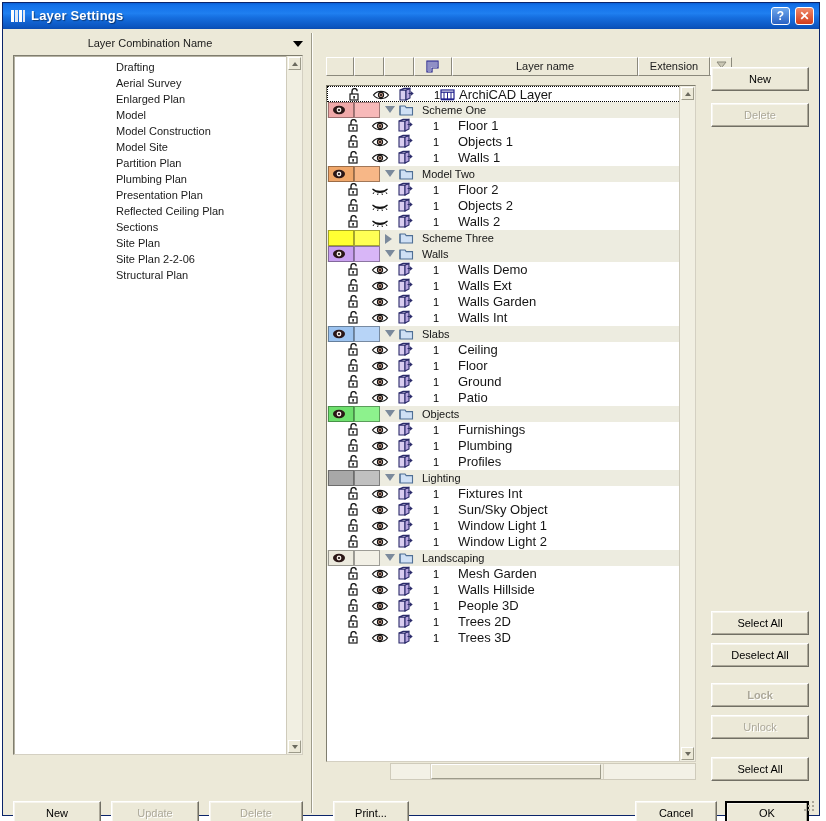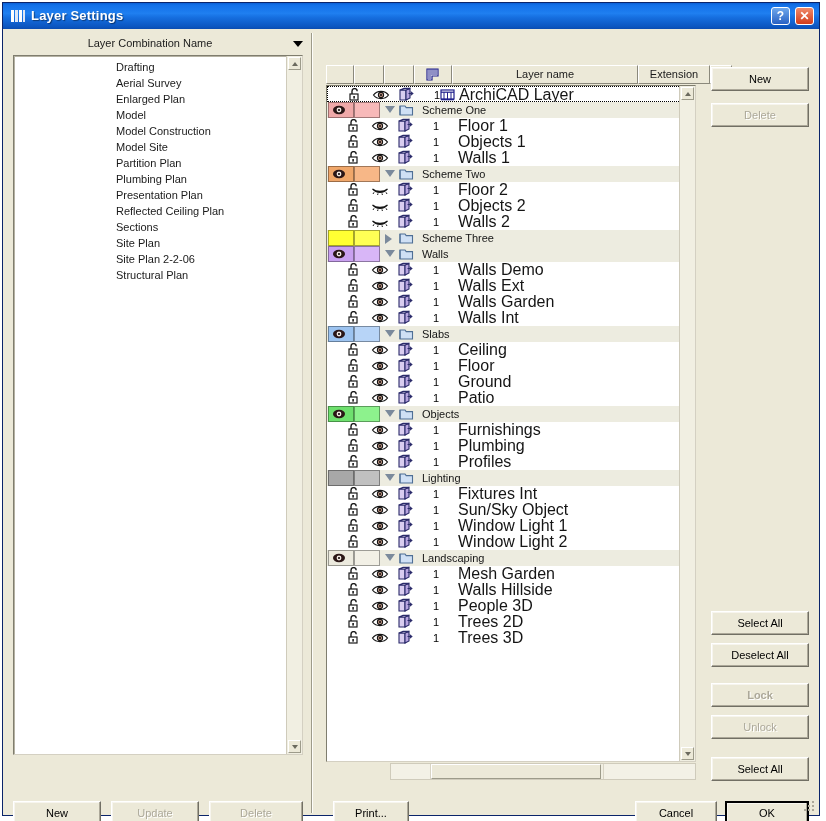--- a/index.html
+++ b/index.html
@@ -57,38 +57,38 @@
   .btn{position:absolute;height:24px;background:#ece9d8;color:#000;font-size:11px;text-align:center;
        line-height:22px;border:1px solid #ffffff;border-right-color:#716f64;border-bottom-color:#716f64;
        box-shadow:inset -1px -1px 0 #aca899, inset 1px 1px 0 #f7f5ee;box-sizing:border-box;cursor:default;}
   .btn.dis{color:#aca899;text-shadow:1px 1px 0 #fff;}
   .btn.def{border:2px solid #000;line-height:20px;}
 
   
   .rbtn{position:absolute;left:708px;width:98px;height:24px;}
 
   
-  .ll-head{position:absolute;left:323px;top:36px;width:370px;height:25px;}
+  .ll-head{position:absolute;left:323px;top:28px;width:370px;height:25px;}
   .hcell{position:absolute;top:0;height:19px;background:#ece9d8;box-sizing:border-box;
        border:1px solid #fff;border-right-color:#8b897c;border-bottom-color:#8b897c;
        font-size:11px;line-height:17px;text-align:center;color:#1b1b1b;}
   .ll{position:absolute;left:323px;top:56px;width:370px;height:677px;background:#fff;
        border:1px solid #7f7d6e;border-right-color:#d4d0c2;border-bottom-color:#d4d0c2;box-sizing:border-box;overflow:hidden;}
   .ll-inner{position:absolute;left:0;top:0;right:14px;}
 
   .row{position:relative;height:16px;line-height:16px;white-space:nowrap;}
   .row.layer{background:#fff;}
   .row.group{background:#edece0;}
   .row.sel{border:1px dotted #000;height:16px;box-sizing:border-box;}
 
   .c-lock{position:absolute;left:20px;top:1px;width:16px;height:14px;}
   .c-eye{position:absolute;left:44px;top:1px;width:18px;height:14px;}
   .c-sol{position:absolute;left:70px;top:0px;width:16px;height:15px;}
   .c-num{position:absolute;left:96px;width:26px;text-align:center;font-size:11px;}
-  .c-name{position:absolute;left:130px;font-size:16px;color:#151515;}
+  .c-name{position:absolute;left:130px;font-size:13px;color:#151515;}
   .row.layer .c-name{left:131px;}
 
   
   .g-sw{position:absolute;left:1px;top:0;width:52px;height:16px;display:flex;}
   .g-sw .half{width:26px;height:16px;border:1px solid rgba(0,0,0,.35);box-sizing:border-box;}
   .g-eye{position:absolute;left:5px;top:2px;width:14px;height:12px;}
   .g-tri{position:absolute;left:58px;top:4px;width:0;height:0;}
   .g-tri.open{border-left:5px solid transparent;border-right:5px solid transparent;border-top:7px solid #7b8a9c;}
   .g-tri.closed{border-top:5px solid transparent;border-bottom:5px solid transparent;border-left:7px solid #7b8a9c;}
   .g-fold{position:absolute;left:72px;top:1px;width:15px;height:14px;}
@@ -300,21 +300,21 @@
               <span class="g-eye"><span><svg width="14" height="12" viewBox="0 0 14 12">
                     <ellipse cx="7" cy="6" rx="6" ry="4.2" fill="#2a1616"></ellipse>
                     <circle cx="7" cy="6" r="2.4" fill="#f4ece6"></circle>
                     <circle cx="7" cy="6" r="1.1" fill="#120a0a"></circle>
                   </svg></span></span>
               <span class="g-tri open"></span>
               <span class="g-fold"><span><svg width="15" height="14" viewBox="0 0 15 14">
                     <path d="M1 3 L6 3 L7.2 4.6 L13.5 4.6 L13.5 12 L1 12 Z" fill="#cfe0f5" stroke="#4f6f95" stroke-width="1.1"></path>
                     <path d="M1 3 L1 12" stroke="#4f6f95" stroke-width="1.1"></path>
                   </svg></span></span>
-              <span class="g-name">Scheme Two</span>
+              <span class="g-name">Model Two</span>
             </div>
             <div class="row layer">
               <span class="c-lock"><span><svg width="16" height="14" viewBox="0 0 16 14">
                     <path d="M4 6 L4 3.2 A2.6 2.6 0 0 1 9.2 3.2" fill="none" stroke="#1a1a1a" stroke-width="1.4"></path>
                     <rect x="2" y="6" width="8" height="6" fill="#ffffff" stroke="#1a1a1a" stroke-width="1.2"></rect>
                     <rect x="5.3" y="8" width="1.6" height="2.6" fill="#1a1a1a"></rect>
                   </svg></span></span>
               <span class="c-eye"><span><svg width="18" height="14" viewBox="0 0 18 14">
                     <path d="M1.5 6 C5 10.6, 13 10.6, 16.5 6 C13 9.2, 5 9.2, 1.5 6 Z" fill="#cfcbbb" stroke="#151515" stroke-width="1.2"></path>
                     <path d="M3 9.3 L2 11 M7 10.4 L6.6 12 M11 10.4 L11.4 12 M15 9.3 L16 11" stroke="#151515" stroke-width="1"></path>

